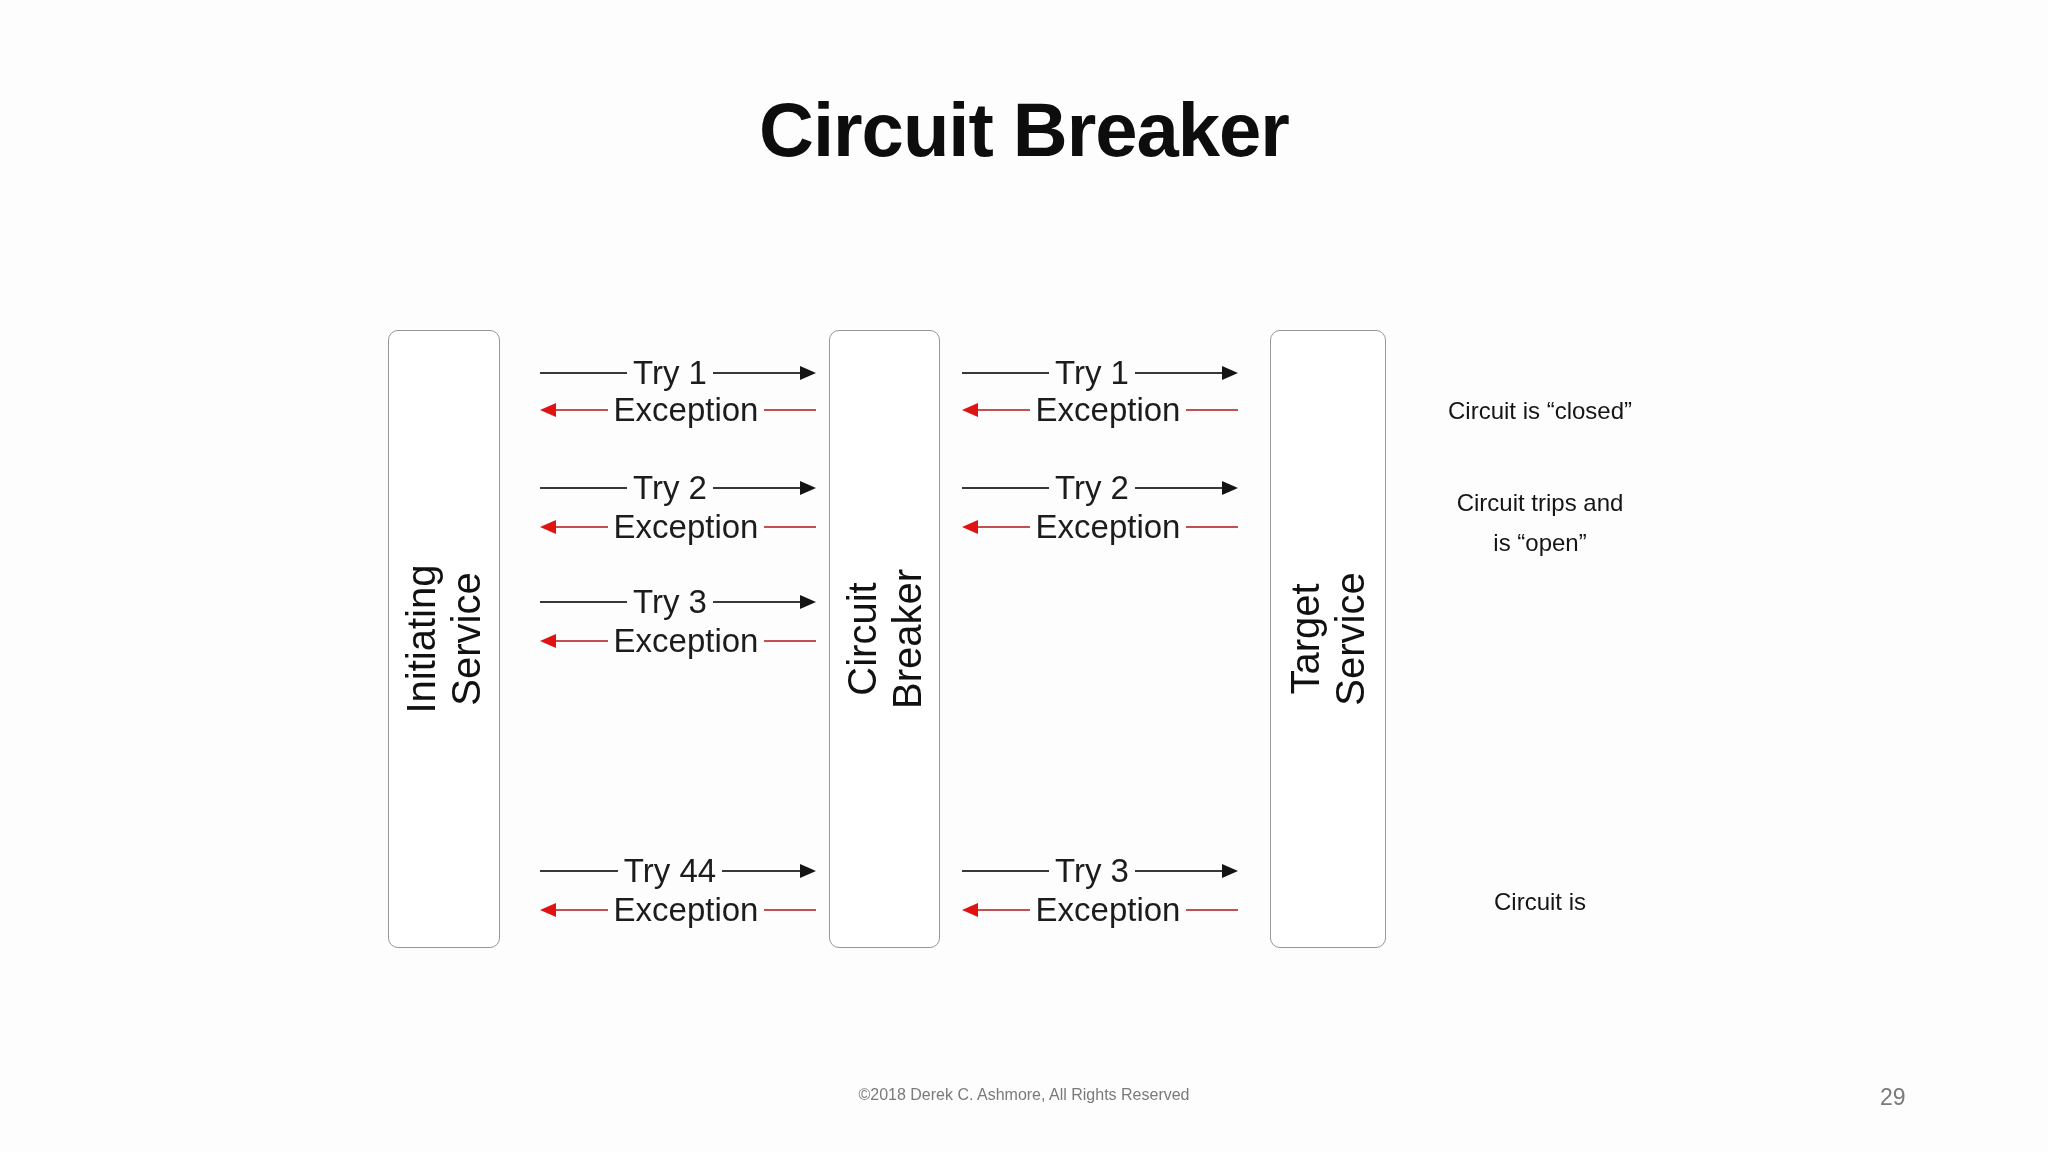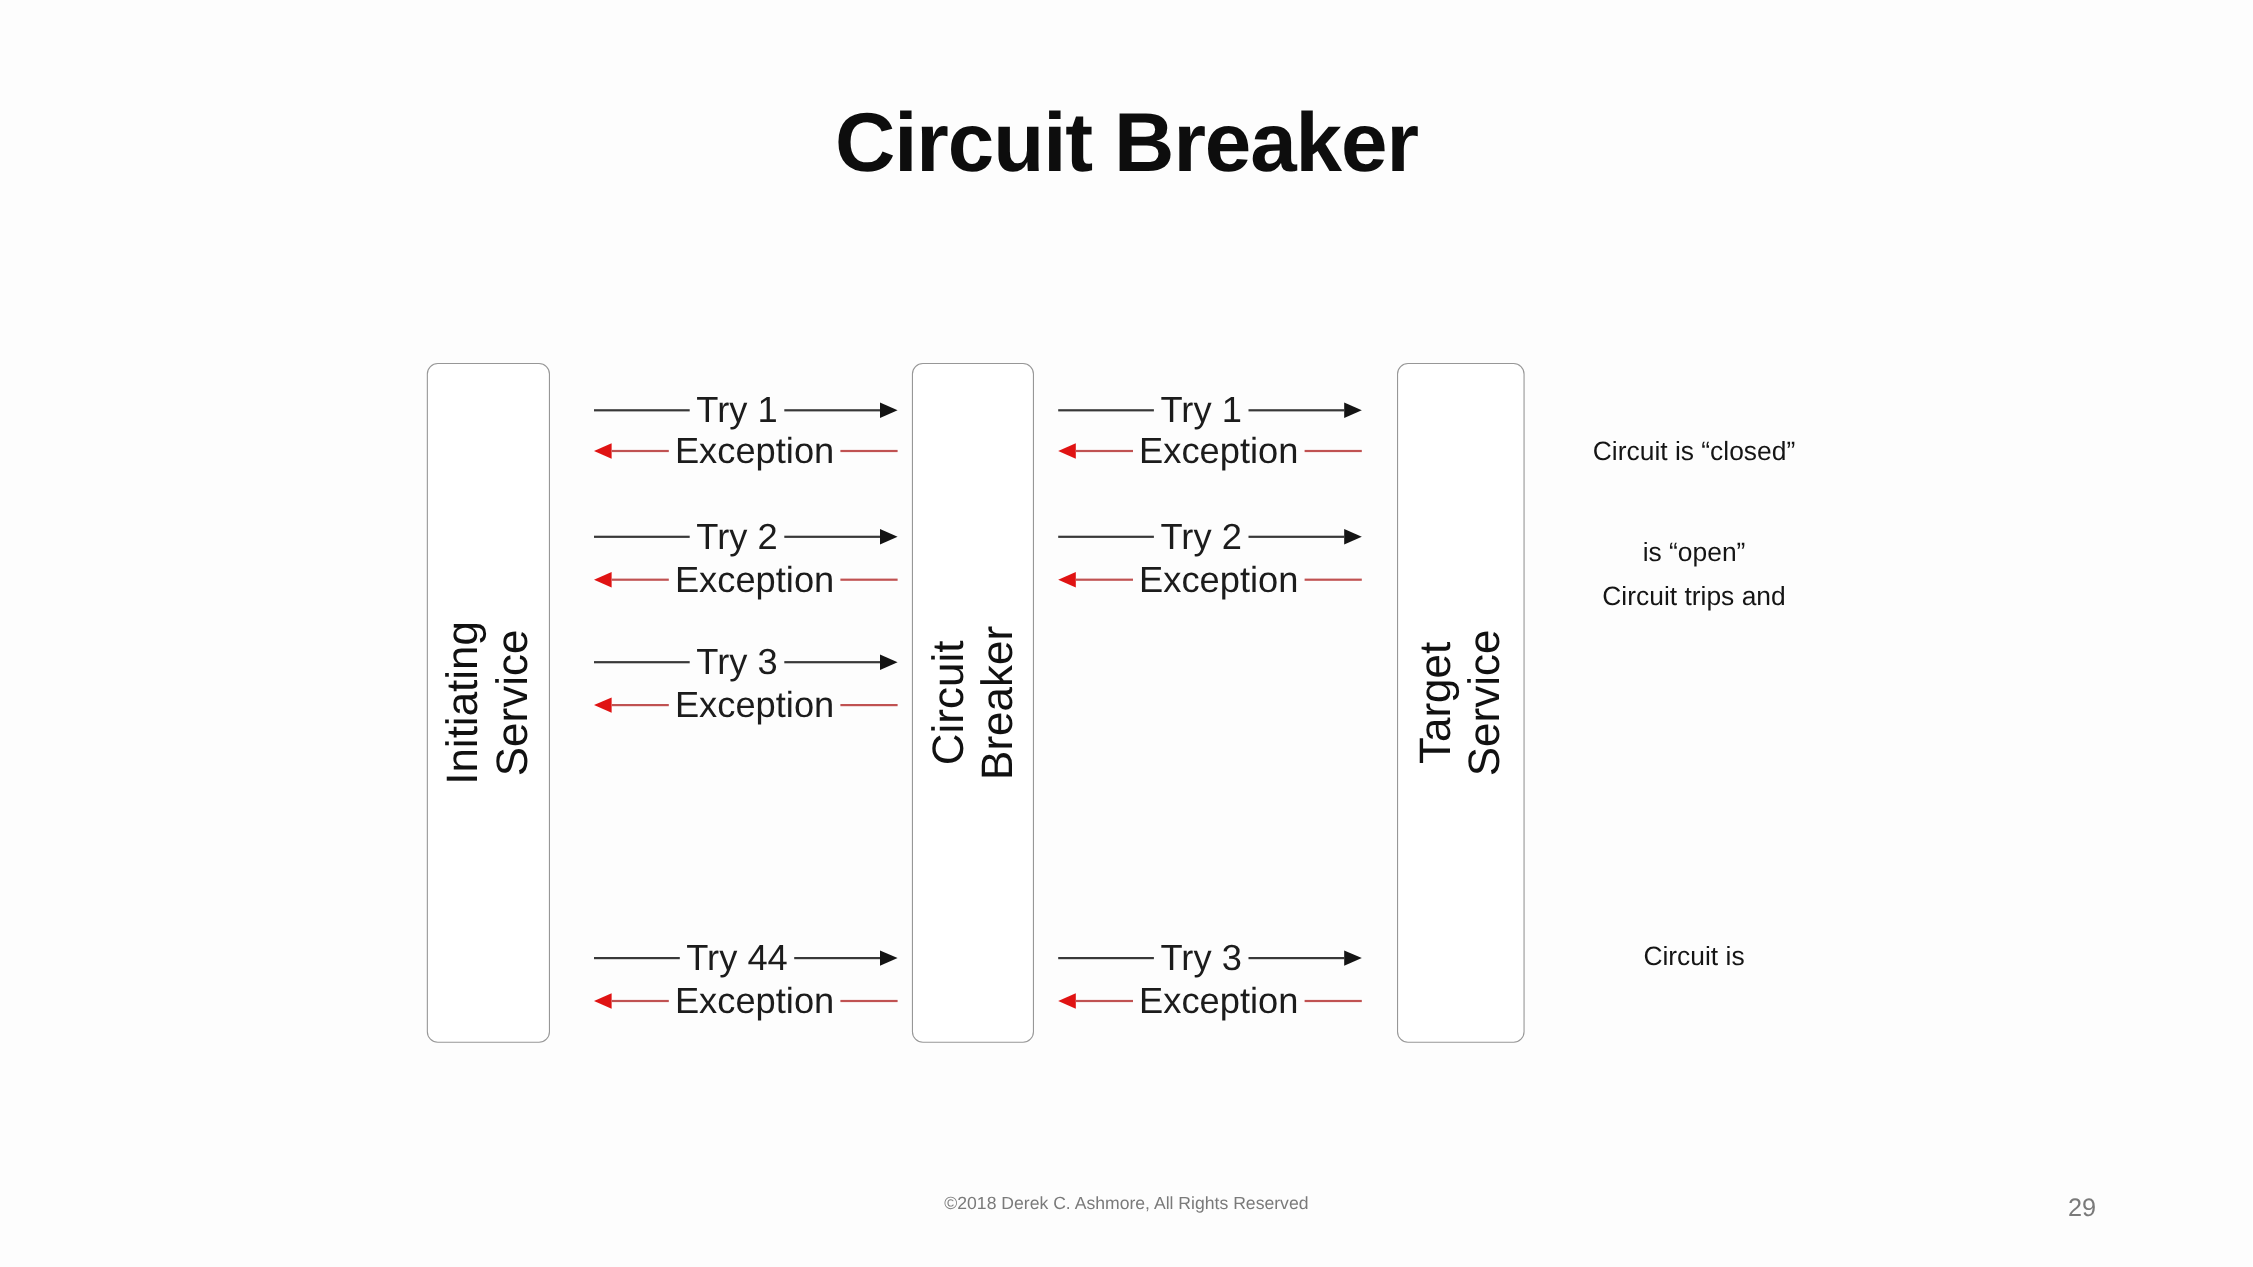--- a/index.html
+++ b/index.html
@@ -84,21 +84,21 @@
     position: absolute;
     left: 1370px;
     width: 340px;
     text-align: center;
     font-size: 24px;
     line-height: 40px;
     color: #151515;
   }
   .ann-closed   { top: 391px; }
   .ann-open     { top: 483px; }
-  .ann-halfopen { top: 850px; }
+  .ann-halfopen { top: 882px; }
 
   
   .footer-copy {
     position: absolute;
     top: 1086px; left: 0; width: 100%;
     text-align: center;
     font-size: 16px;
     color: #7a7a7a;
   }
   .page-number {
@@ -223,22 +223,22 @@
     <span class="head left"></span>
     <span class="seg exc-seg"></span>
     <span class="lbl">Exception</span>
     <span class="seg exc-seg"></span>
   </div>
 
   <div class="annotation ann-closed">
     <div>Circuit is “closed”</div>
   </div>
   <div class="annotation ann-open">
+    <div>Circuit trips and</div>
     <div>is “open”</div>
-    <div>Circuit trips and</div>
   </div>
   <div class="annotation ann-halfopen">
     <div>Circuit is</div>
   </div>
 
   <div class="footer-copy">©2018 Derek C. Ashmore, All Rights Reserved</div>
   <div class="page-number">29</div>
 
 </div>
 

